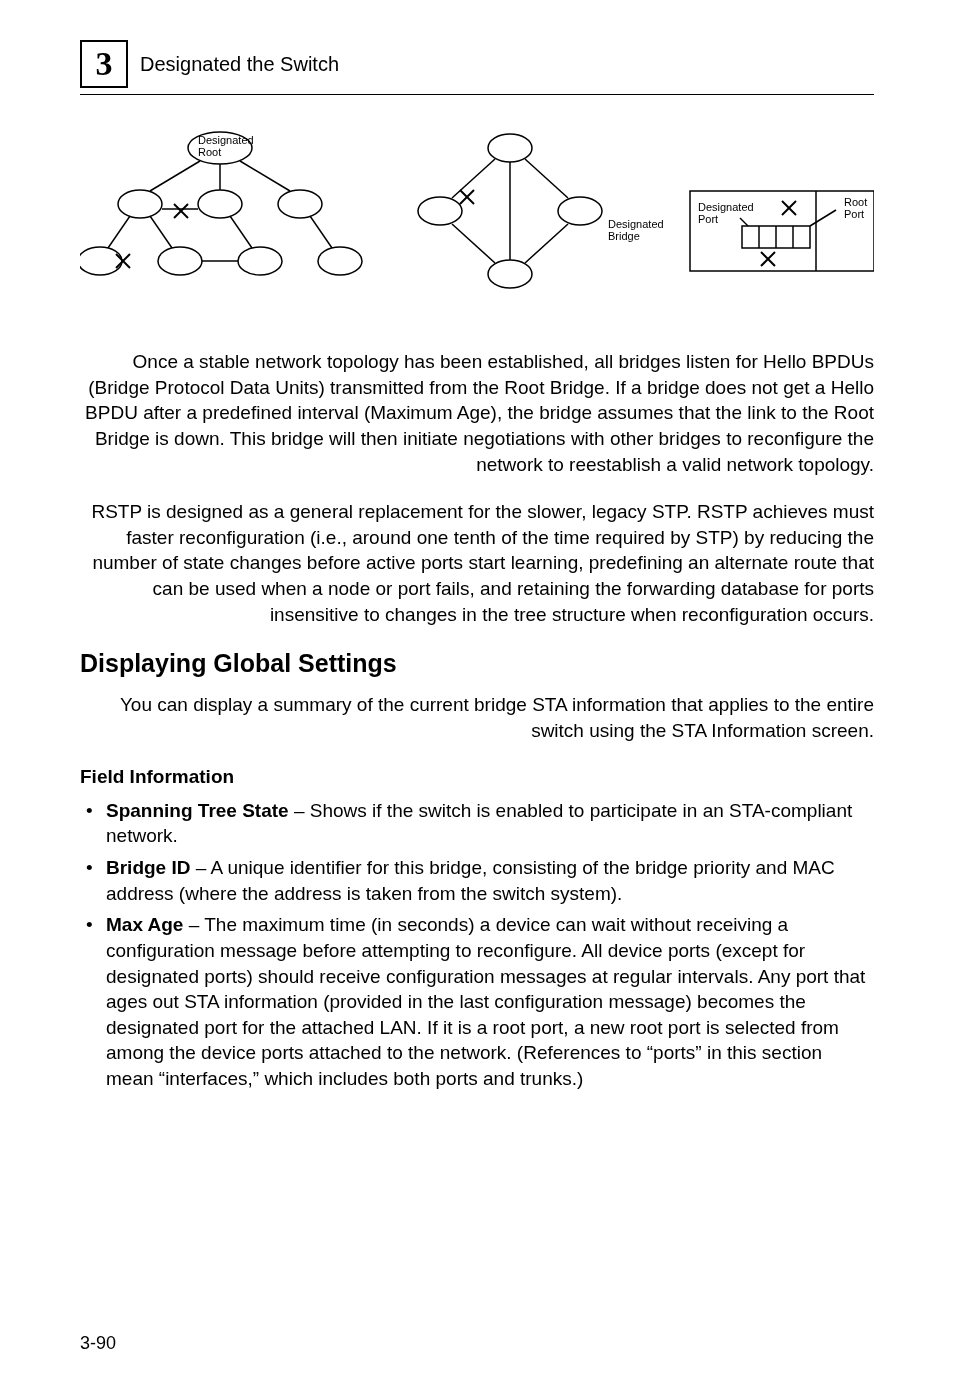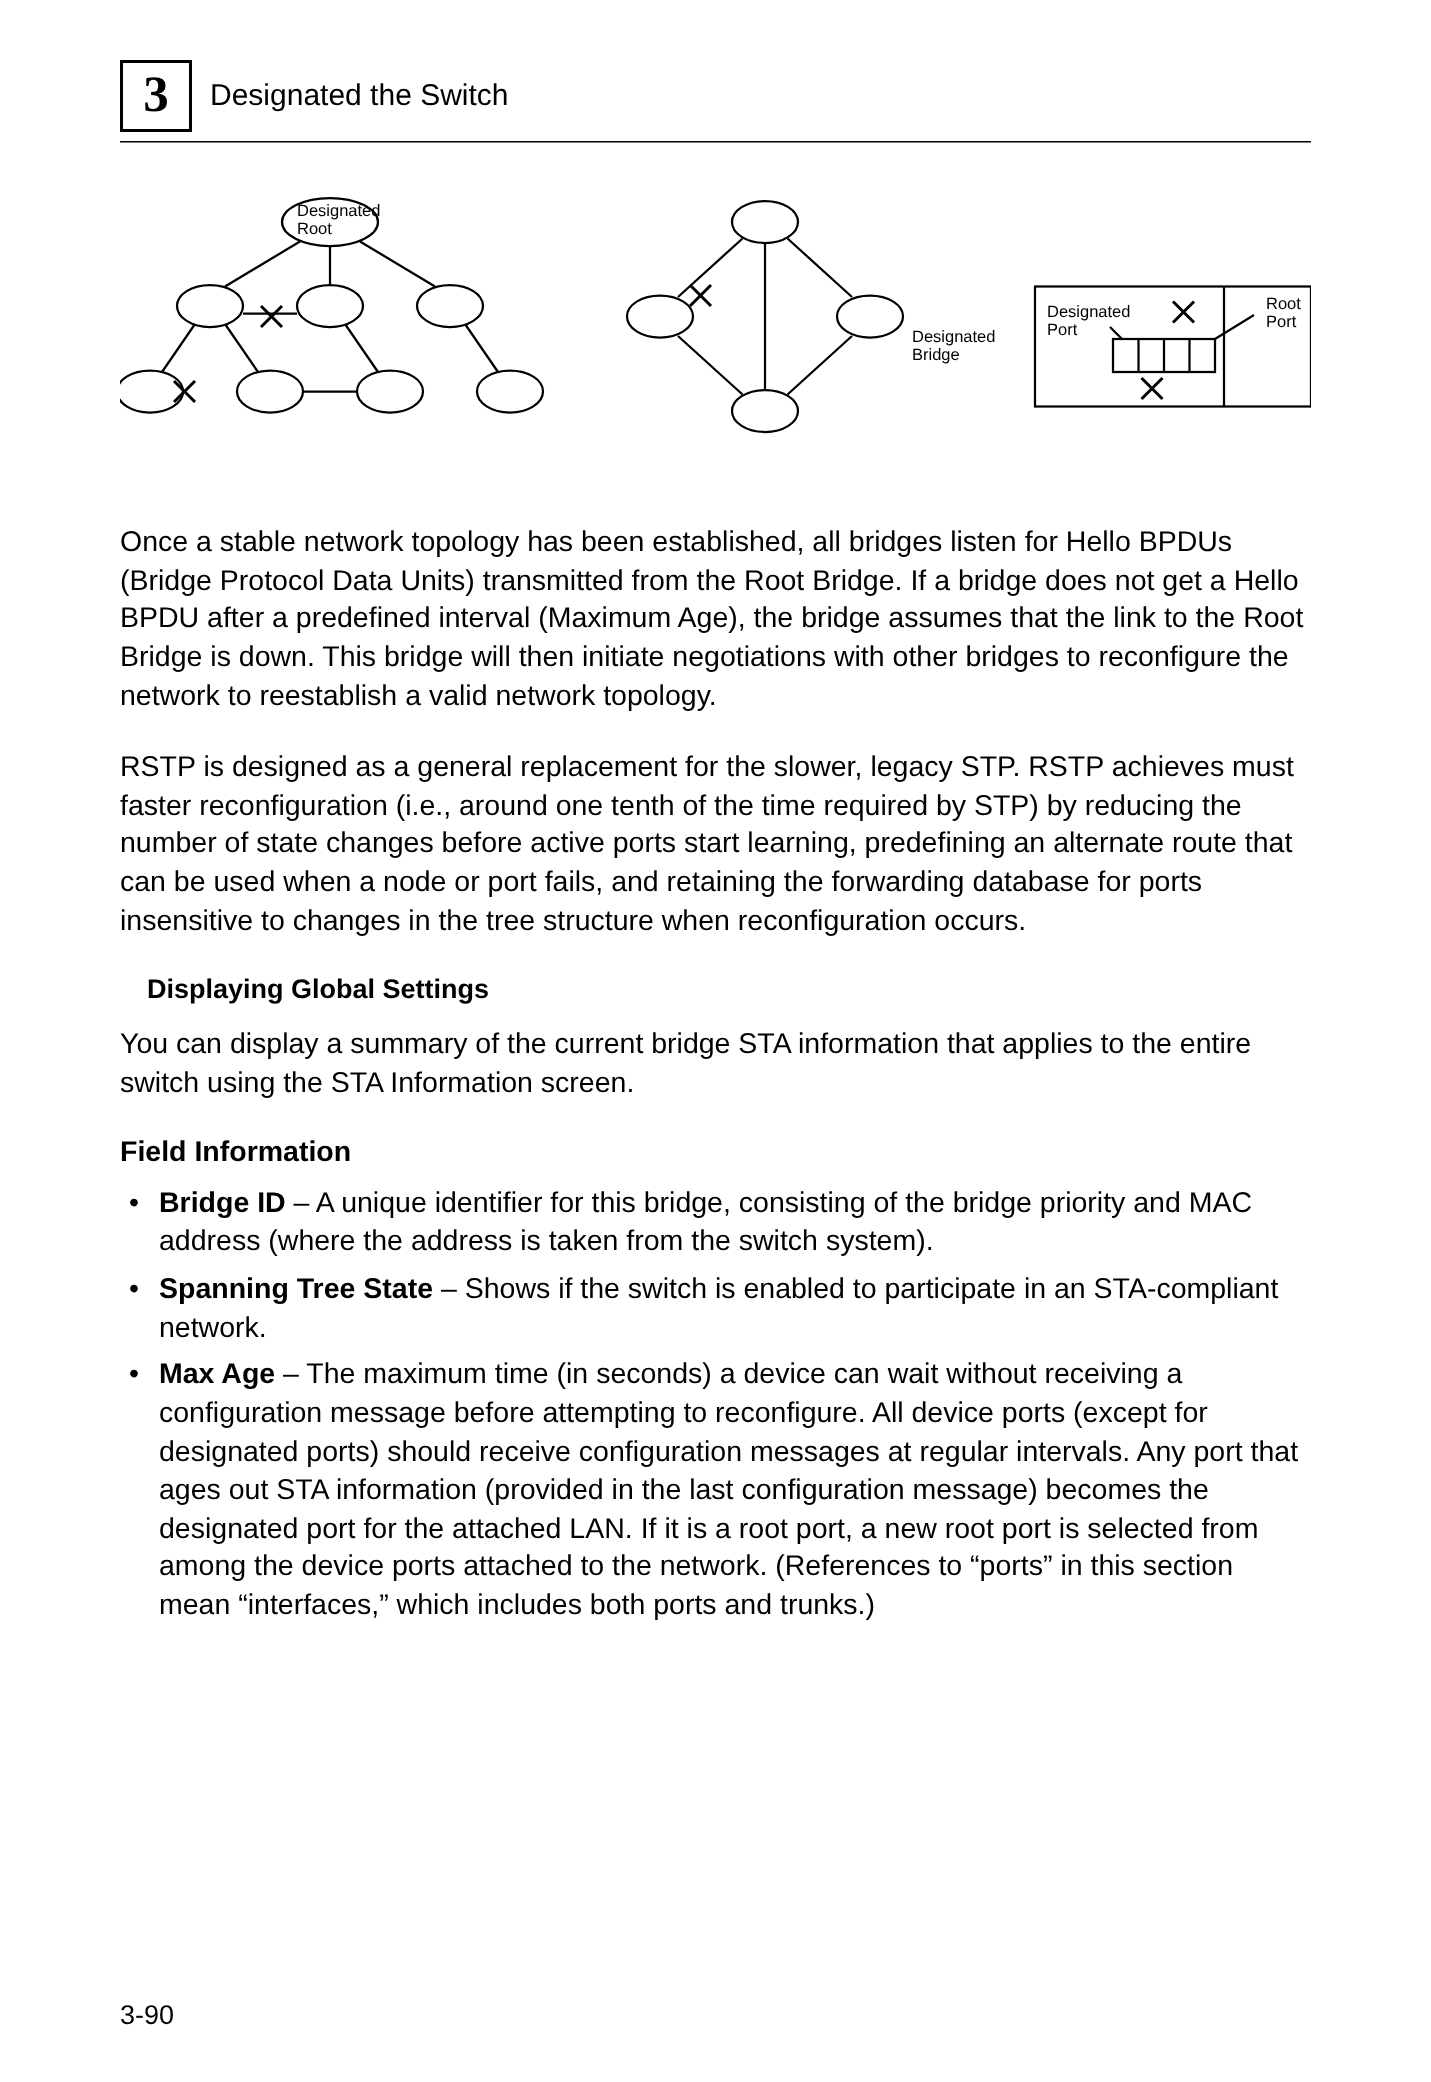--- a/index.html
+++ b/index.html
@@ -53,26 +53,26 @@
     position: relative;
   }
   .figure-area svg {
     width: 100%;
     height: 100%;
   }
   .body-text {
     font-size: 19px;
     line-height: 1.35;
     margin: 0 0 22px 0;
-    text-align: left;
+    text-align: right;
   }
   .h2 {
-    font-size: 18px;
+    font-size: 25px;
     font-weight: bold;
-    margin: 20px 0 14px 18px;
+    margin: 20px 0 14px 0;
   }
   .h3 {
     font-size: 19px;
     font-weight: bold;
     margin: 10px 0 10px 0;
   }
   ul.bullets {
     list-style: none;
     padding: 0;
     margin: 0;
@@ -200,24 +200,24 @@
   <p class="body-text">RSTP is designed as a general replacement for the slower, legacy STP. RSTP achieves must faster reconfiguration (i.e., around one tenth of the time required by STP) by reducing the number of state changes before active ports start learning, predefining an alternate route that can be used when a node or port fails, and retaining the forwarding database for ports insensitive to changes in the tree structure when reconfiguration occurs.</p>
 
   <div class="h2">Displaying Global Settings</div>
 
   <p class="body-text">You can display a summary of the current bridge STA information that applies to the entire switch using the STA Information screen.</p>
 
   <div class="h3">Field Information</div>
 
   <ul class="bullets">
     <li>
-      <span class="bold">Bridge ID</span><span> – A unique identifier for this bridge, consisting of the bridge priority and MAC address (where the address is taken from the switch system).</span>
+      <span class="bold">Spanning Tree State</span><span> – Shows if the switch is enabled to participate in an STA-compliant network.</span>
     </li>
     <li>
-      <span class="bold">Spanning Tree State</span><span> – Shows if the switch is enabled to participate in an STA-compliant network.</span>
+      <span class="bold">Bridge ID</span><span> – A unique identifier for this bridge, consisting of the bridge priority and MAC address (where the address is taken from the switch system).</span>
     </li>
     <li>
       <span class="bold">Max Age</span><span> – The maximum time (in seconds) a device can wait without receiving a configuration message before attempting to reconfigure. All device ports (except for designated ports) should receive configuration messages at regular intervals. Any port that ages out STA information (provided in the last configuration message) becomes the designated port for the attached LAN. If it is a root port, a new root port is selected from among the device ports attached to the network. (References to “ports” in this section mean “interfaces,” which includes both ports and trunks.)</span>
     </li>
   </ul>
 
   <div class="page-number">3-90</div>
 </div>
 
 </body></html>

